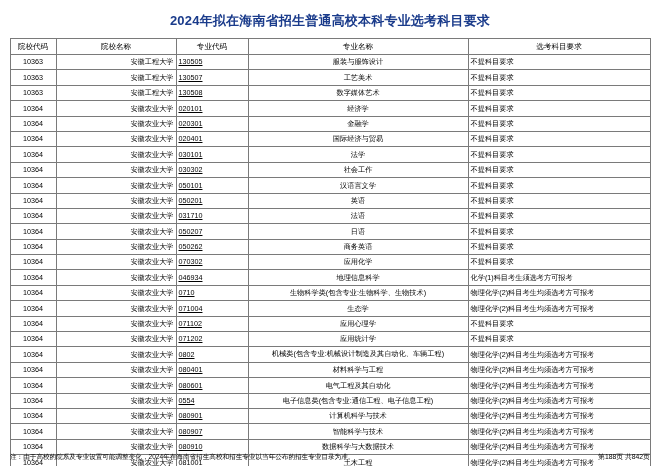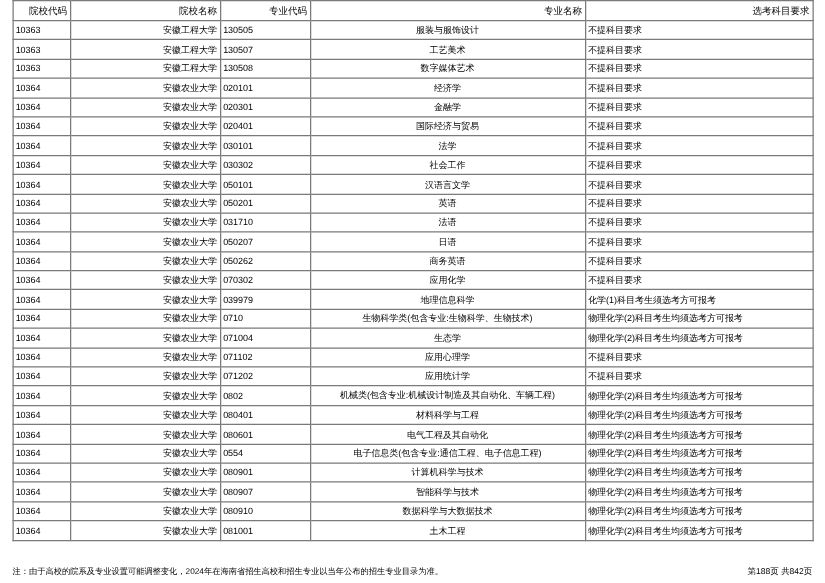--- a/index.html
+++ b/index.html
@@ -39,37 +39,37 @@
   table.grid th, table.grid td {
     border: 1px solid #7a7a7a;
     font-size: 7.2px;
     line-height: 1.05;
     padding: 1px 2px;
     vertical-align: middle;
     white-space: nowrap;
     overflow: hidden;
   }
   table.grid th {
-    text-align: right;
+    text-align: center;
     font-weight: normal;
     background: #ffffff;
     font-size: 7.6px;
     height: 13px;
   }
   table.grid td {
     height: 12.4px;
   }
   col.c0 { width: 46px; }
   col.c1 { width: 120px; }
   col.c2 { width: 72px; }
   col.c3 { width: 220px; }
   col.c4 { width: 182px; }
-  td.col-code { text-align: left; }
+  td.col-code { text-align: center; }
   td.col-school { text-align: right; padding-left: 3px; }
-  td.col-majorcode { text-align: left; padding-left: 3px; }
+  td.col-majorcode { text-align: left; padding-left: 3px; text-decoration: underline; }
   td.col-majorname { text-align: center; padding-left: 3px; }
   td.col-req { text-align: left; padding-left: 3px; margin-left: 28px; }
   td.tall { height: 22px; white-space: normal; }
   td.tall.col-majorname { line-height: 1.15; }
   .footer {
     position: absolute;
     left: 0;
     right: 0;
     bottom: 4px;
     width: 640px;
@@ -87,20 +87,21 @@
     width: 118px;
     text-align: right;
     vertical-align: bottom;
     font-size: 6.8px;
   }
 </style>
 </head>
 <body>
 
 <div class="page">
+  <div class="doc-title">2024年拟在海南省招生普通高校本科专业选考科目要求</div>
 
   <table class="grid">
     <colgroup>
       <col class="c0">
         <col class="c1">
         <col class="c2">
         <col class="c3">
         <col class="c4">
     </colgroup>
     <thead>
@@ -207,21 +208,21 @@
         <tr>
           <td class="col-code">10364</td>
           <td class="col-school">安徽农业大学</td>
           <td class="col-majorcode">070302</td>
           <td class="col-majorname">应用化学</td>
           <td class="col-req">不提科目要求</td>
         </tr>
         <tr>
           <td class="col-code">10364</td>
           <td class="col-school">安徽农业大学</td>
-          <td class="col-majorcode">039979</td>
+          <td class="col-majorcode">046934</td>
           <td class="col-majorname">地理信息科学</td>
           <td class="col-req">化学(1)科目考生须选考方可报考</td>
         </tr>
         <tr>
           <td class="col-code">10364</td>
           <td class="col-school">安徽农业大学</td>
           <td class="col-majorcode">0710</td>
           <td class="col-majorname">生物科学类(包含专业:生物科学、生物技术)</td>
           <td class="col-req">物理化学(2)科目考生均须选考方可报考</td>
         </tr>

